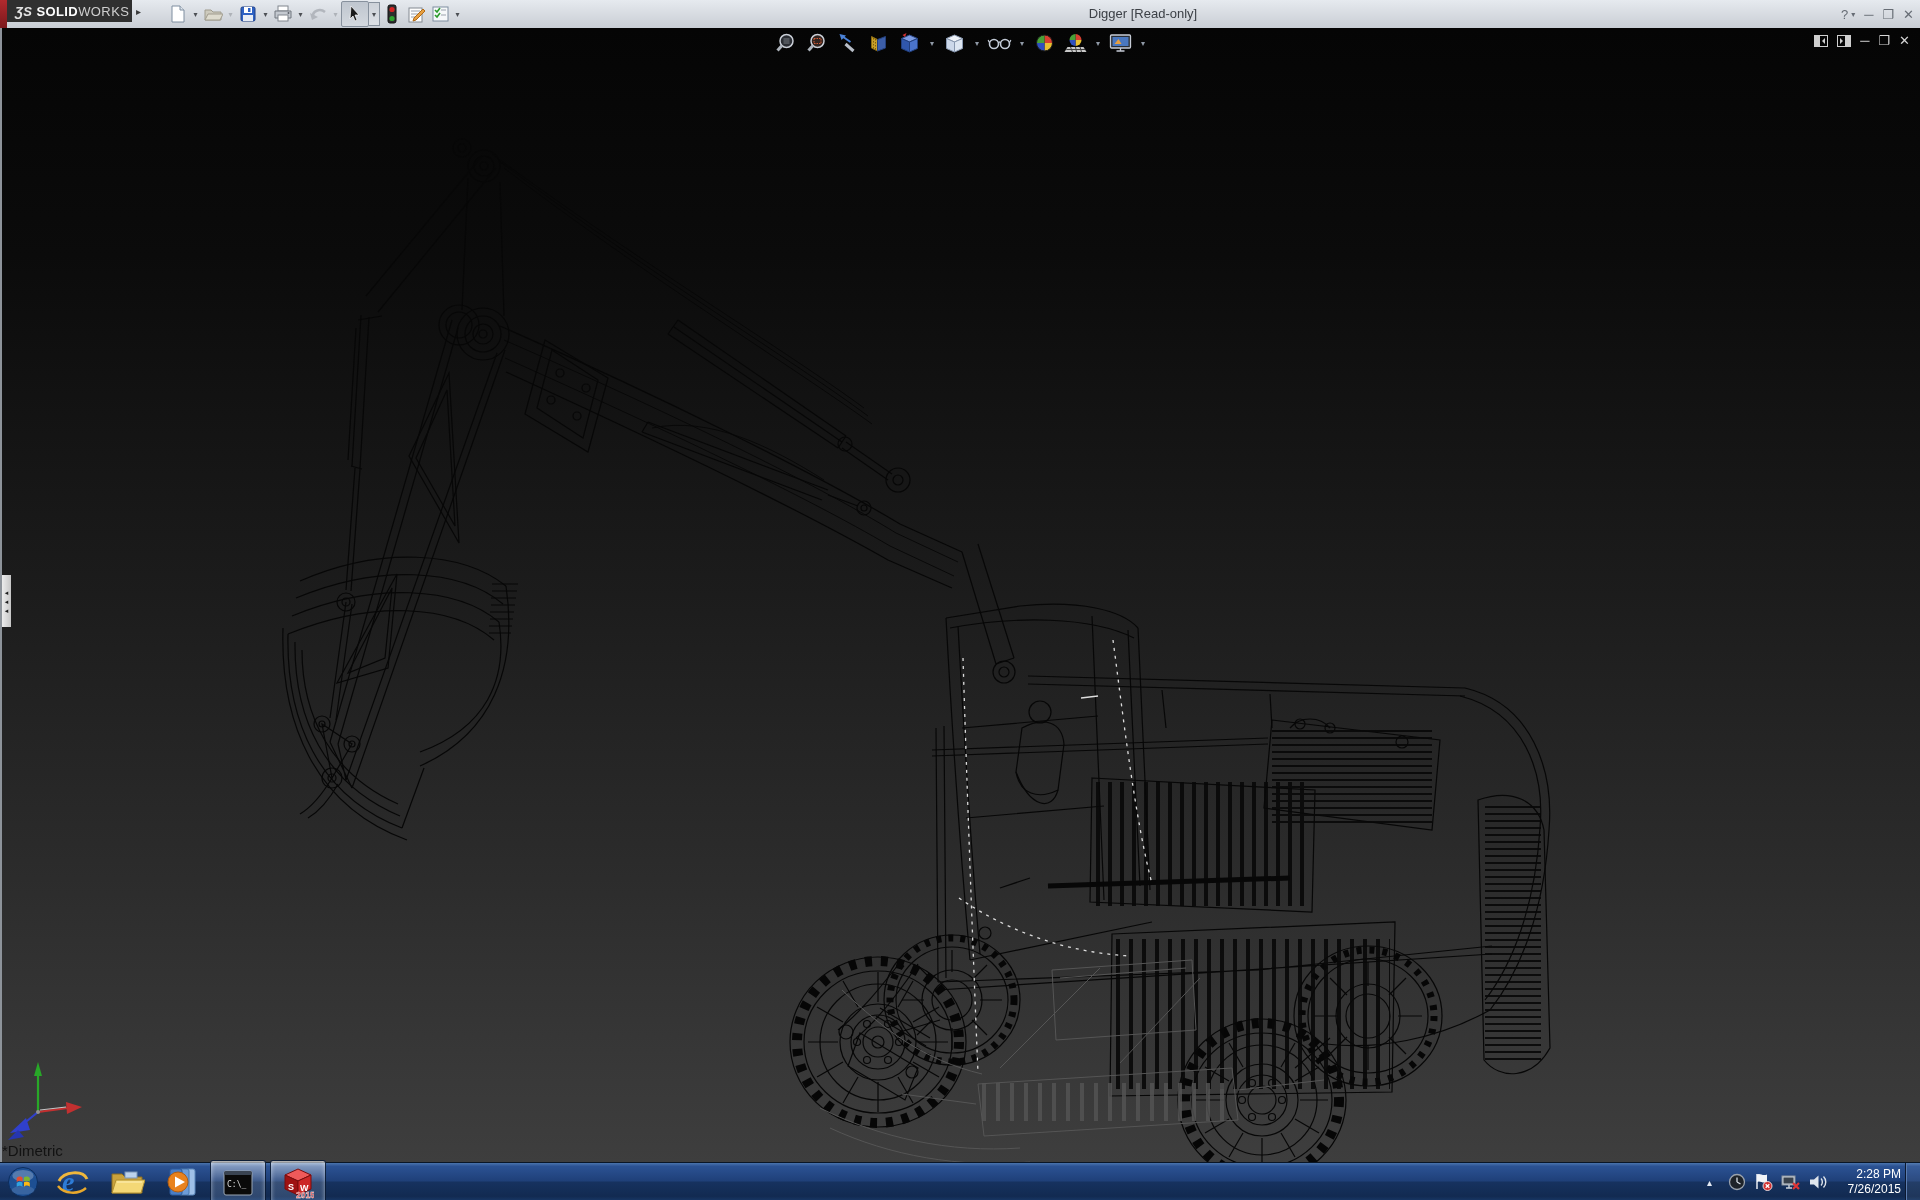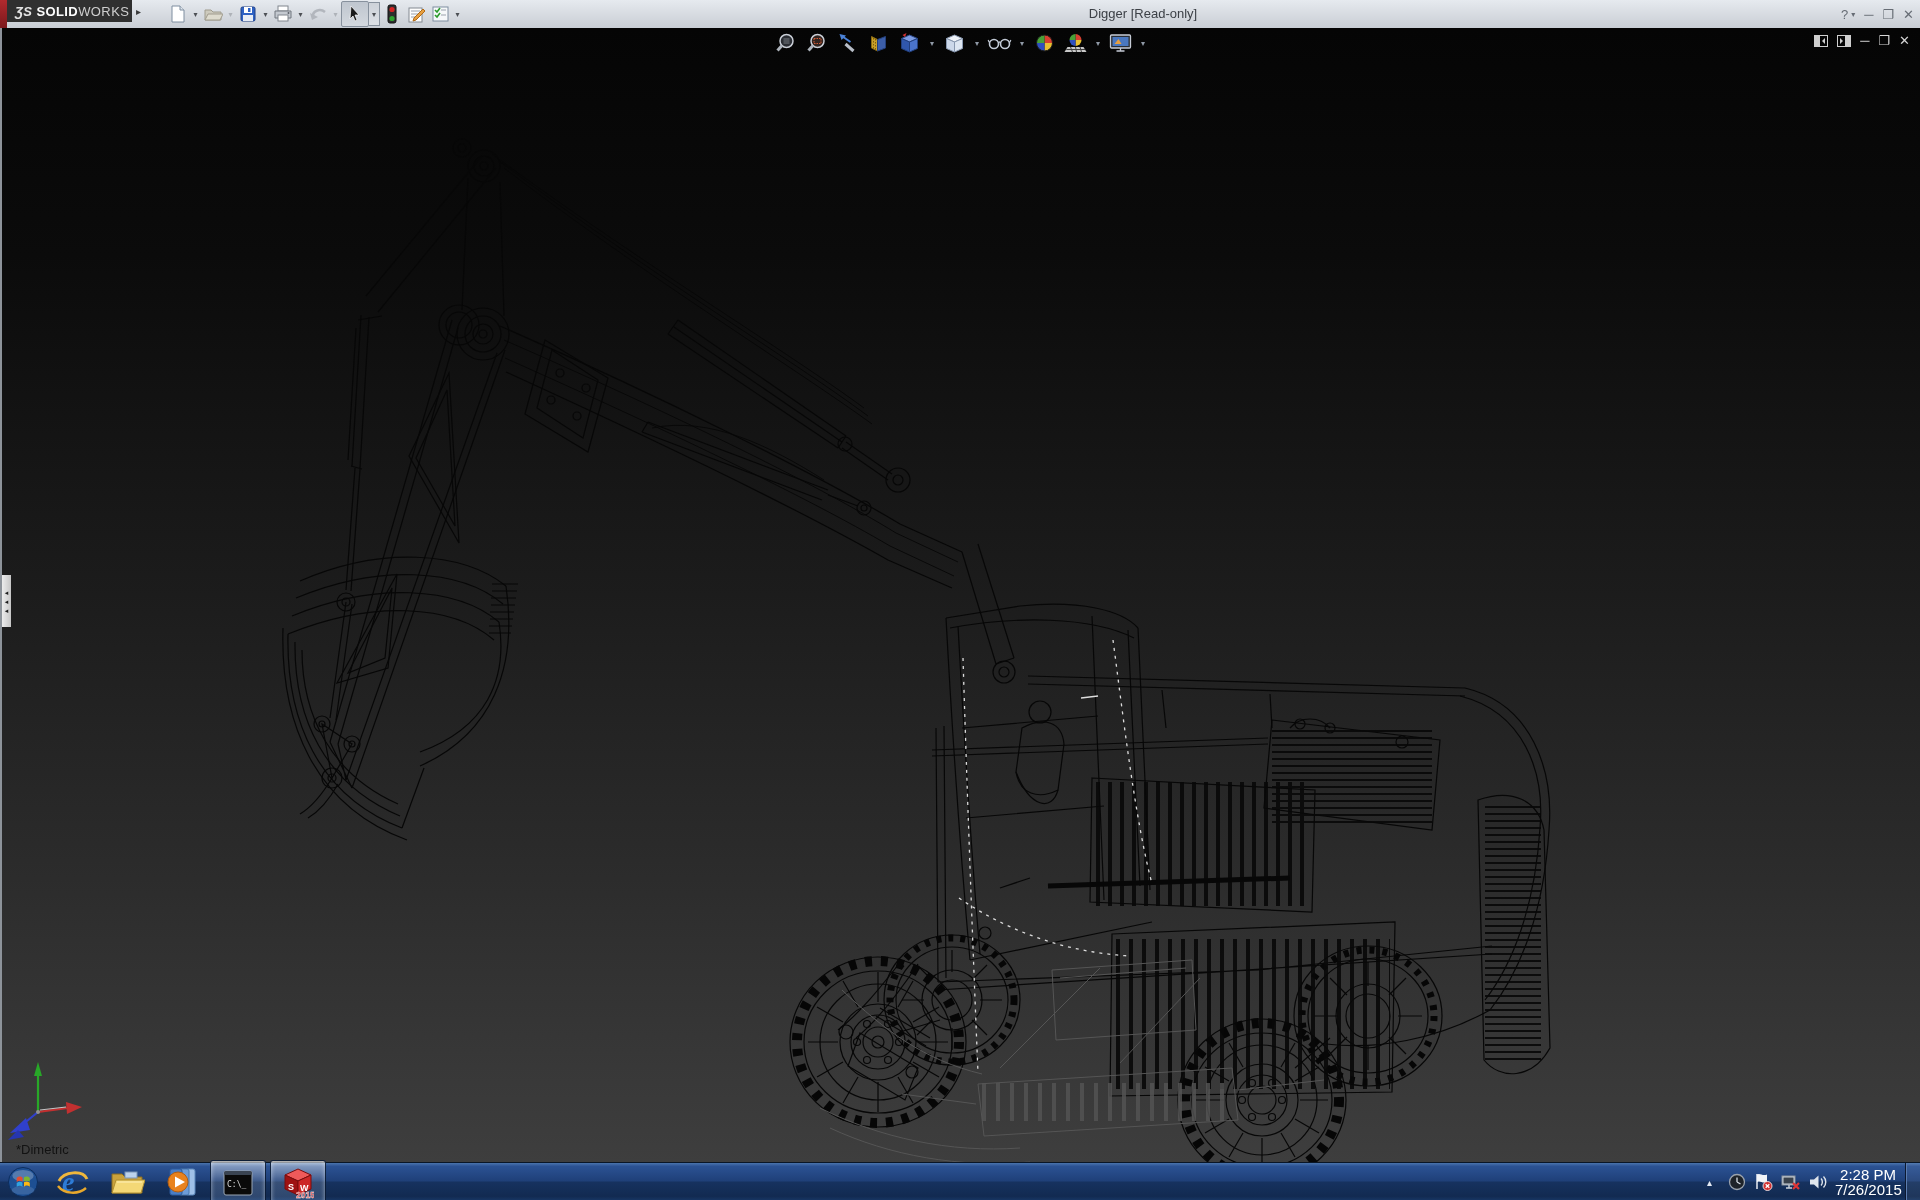--- a/index.html
+++ b/index.html
@@ -36,38 +36,38 @@
   .left-tab{position:absolute;left:2px;top:547px;width:9px;height:52px;
     background:linear-gradient(90deg,#ececec,#c6c6c6);display:flex;flex-direction:column;
     align-items:center;justify-content:center;gap:2px;}
   .left-tab span{font-size:7px;line-height:7px;color:#1c1c1c;}
   .headsup{position:absolute;top:2px;left:50%;transform:translateX(-50%);
     display:flex;align-items:center;gap:5px;}
   .hicon{width:26px;height:26px;display:flex;align-items:center;justify-content:center;}
   .hcaret{font-size:8px;color:#8f99a6;width:9px;text-align:center;}
   .doc-controls{position:absolute;top:5px;right:10px;display:flex;align-items:center;gap:9px;color:#d6d6d6;}
   .doc-controls .g{font-size:13px;}
-  .orientation-label{position:absolute;left:16px;top:1114px;font-size:13px;color:#121212;}
+  .orientation-label{position:absolute;left:2px;top:1114px;font-size:15px;color:#121212;}
   .triad{position:absolute;left:4px;top:1006px;}
   .model{position:absolute;left:0;top:0;}
   
   .taskbar{position:absolute;bottom:0;left:0;width:1920px;height:38px;
     background:linear-gradient(180deg,#4a74ad 0%,#2b5293 9%,#1f4079 48%,#16325f 52%,#122a51 90%,#173562 100%);
     border-top:1px solid #0a1626;box-sizing:border-box;}
   .tb-left{position:absolute;left:0;top:0;height:38px;display:flex;align-items:center;}
   .start-orb{width:46px;height:38px;display:flex;align-items:center;justify-content:center;}
   .tb-btn{width:54px;height:38px;display:flex;align-items:center;justify-content:center;}
   .tb-btn.active{height:46px;width:56px;margin:1px 2px 0 2px;border-radius:3px;
     border:1px solid rgba(8,24,50,.9);box-sizing:border-box;
     background:linear-gradient(180deg,rgba(255,255,255,.5),rgba(255,255,255,.15) 45%,rgba(120,160,215,.25));
     box-shadow:inset 0 0 5px rgba(255,255,255,.55);}
   .tray{position:absolute;right:0;top:0;height:38px;display:flex;align-items:center;}
   .tray-icon{width:27px;height:38px;display:flex;align-items:center;justify-content:center;}
   .tray-arrow{color:#e4eaf4;font-size:10px;}
-  .clock{width:66px;text-align:center;color:#fff;font-size:15px;line-height:15px;margin:0 4px;}
+  .clock{width:66px;text-align:right;color:#fff;font-size:12px;line-height:15px;margin:0 4px;}
   .show-desktop{width:14px;height:38px;border-left:1px solid #0b1830;
     box-shadow:inset 1px 0 0 #5c7db0;background:rgba(255,255,255,.06);}
 </style>
 </head>
 <body>
 
 <div class="titlebar">
   <div class="logo-panel">
     <div class="logo-red"></div>
     <div class="brand">

